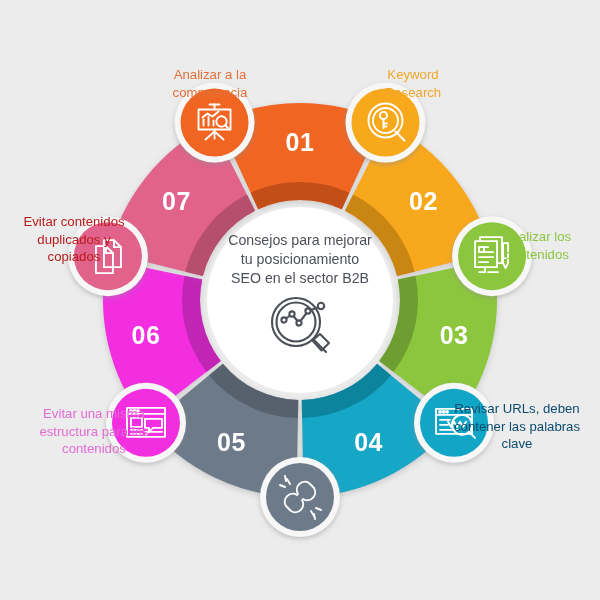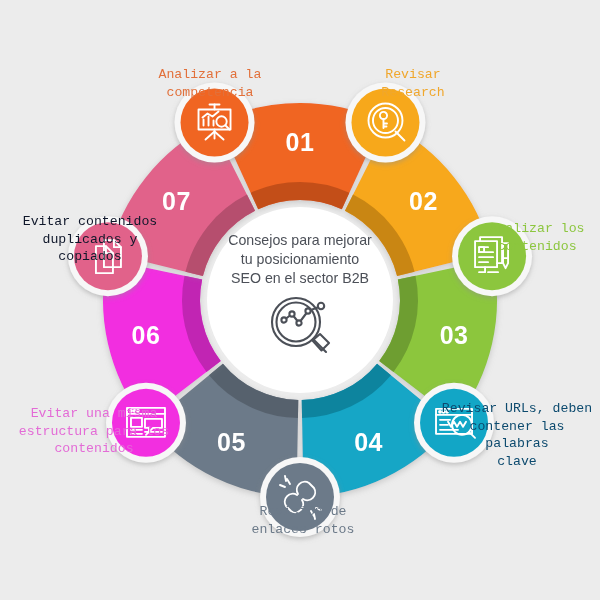--- a/index.html
+++ b/index.html
@@ -37,21 +37,21 @@
   }
   .center-line {
     font-family: "Liberation Sans", sans-serif;
     font-size: 14.2px;
     fill: #4c5058;
     text-anchor: middle;
     dominant-baseline: central;
   }
   .caption {
     position: absolute;
-    font-family: Liberation Mono, monospace;
+    font-family: Liberation Sans, sans-serif;
     font-size: 13.2px;
     line-height: 17.5px;
     text-align: center;
     white-space: pre-line;
   }
 </style>
 </head>
 <body>
 
 <div id="stage">
@@ -213,29 +213,27 @@
     <path d="M6 -16 v7 h7"></path>
     <path d="M-12 -10 h10 l7 7 v20 h-17 z"></path>
     <path d="M-2 -10 v7 h7"></path>
           </g>
         </g>
       </g>
   </svg>
 
   <div class="caption" style="left:140px; top:66px; width:140px; color:#e2703a;">Analizar a la
 competencia</div>
-  <div class="caption" style="left:348px; top:66px; width:130px; color:#f0a72c;">Revisar
+  <div class="caption" style="left:348px; top:66px; width:130px; color:#f0a72c;">Keyword
 Research</div>
-  <div class="caption" style="left:478px; top:220px; width:118px; color:#8cc63e;">Analizar los
+  <div class="caption" style="left:478px; top:228px; width:118px; color:#8cc63e;">Analizar los
 contenidos</div>
   <div class="caption" style="left:438px; top:400px; width:158px; color:#0c4a6e;">Revisar URLs, deben
 contener las palabras
 clave</div>
-  <div class="caption" style="left:238px; top:503px; width:130px; color:#6c7a89;">Revisión de
-enlaces rotos</div>
   <div class="caption" style="left:14px; top:405px; width:160px; color:#e36bd6;">Evitar una misma
 estructura para los
 contenidos</div>
-  <div class="caption" style="left:20px; top:213px; width:140px; color:#0f172a;">Evitar contenidos
+  <div class="caption" style="left:4px; top:213px; width:140px; color:#b91c1c;">Evitar contenidos
 duplicados y
 copiados</div>
 
 </div>
 
 </body></html>

